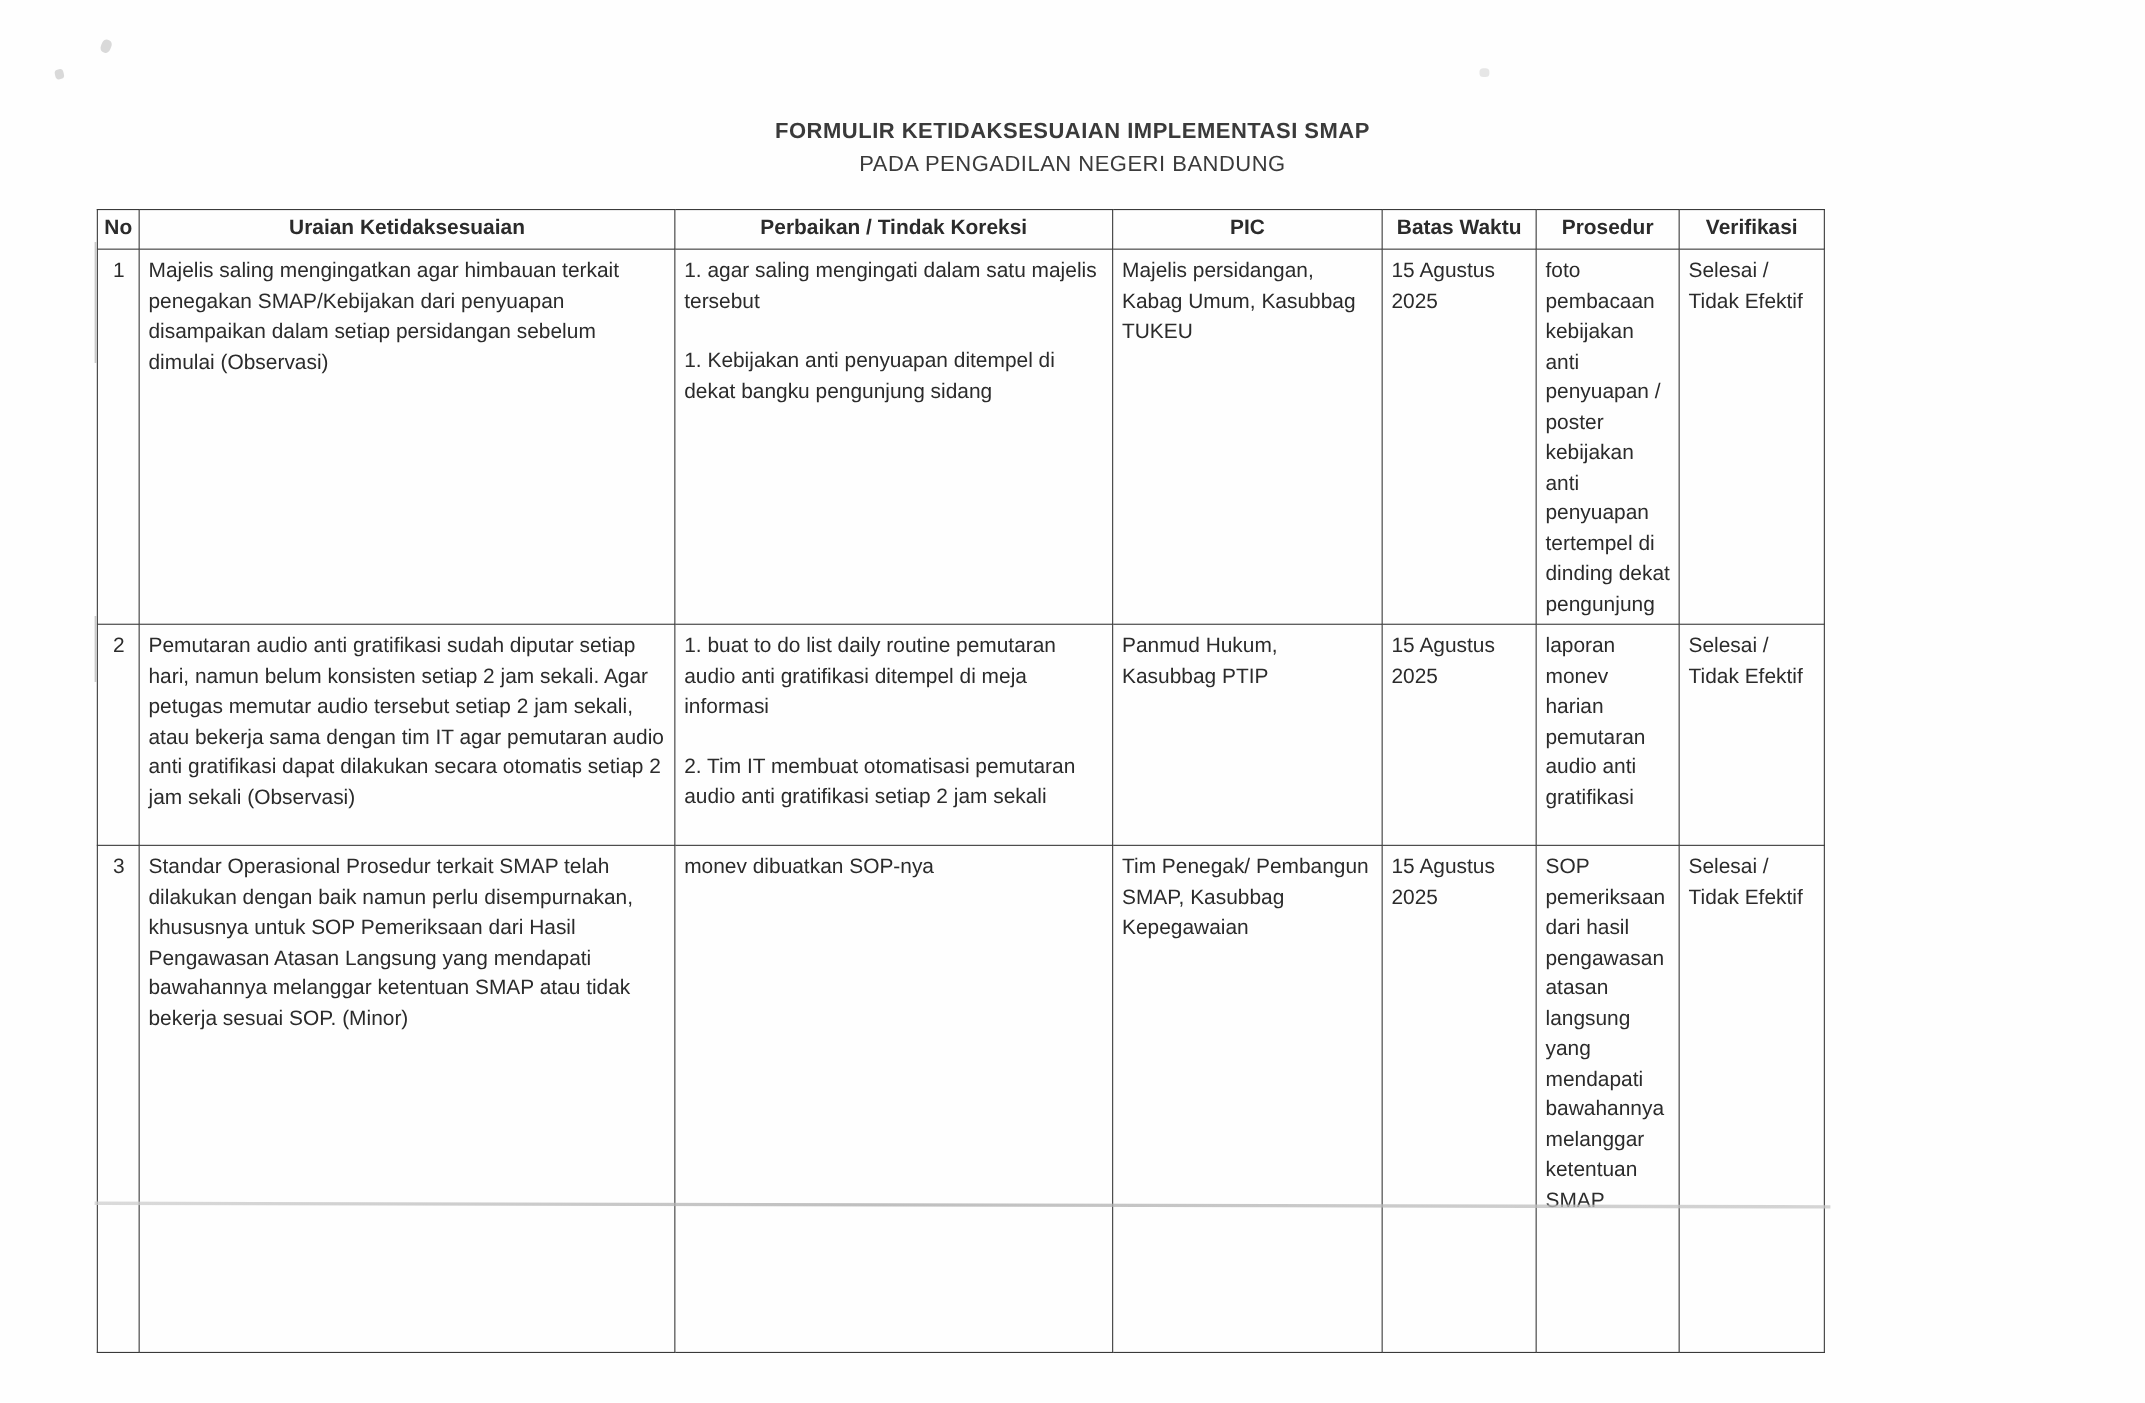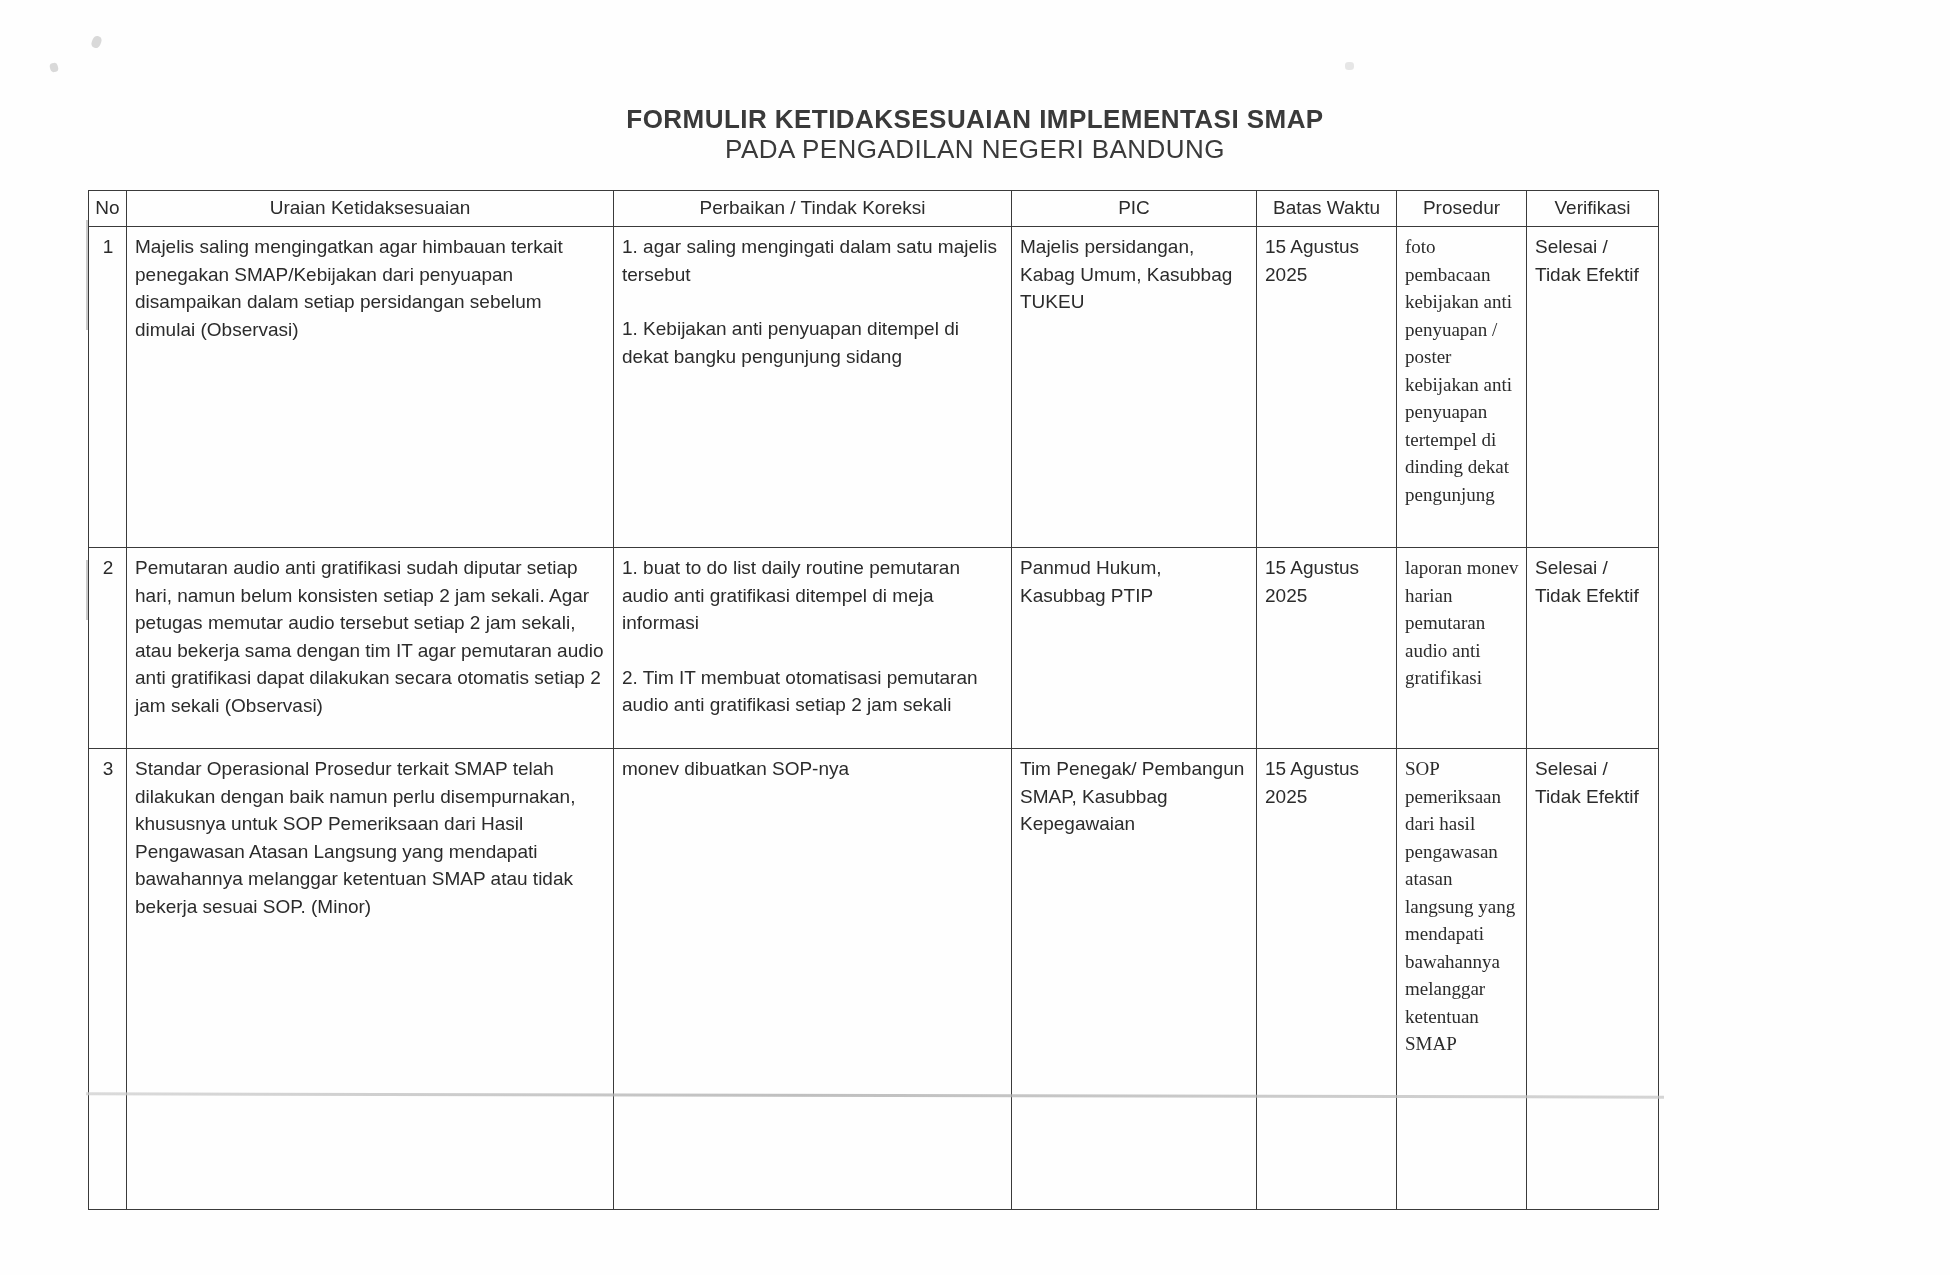--- a/index.html
+++ b/index.html
@@ -37,21 +37,21 @@
 
   .title-block {
     position: absolute;
     left: 0;
     right: 0;
     top: 104px;
     text-align: center;
   }
   .title-line {
     display: block;
-    font-size: 26px;
+    font-size: 20px;
     letter-spacing: .45px;
     line-height: 30px;
     color: #3a3a3a;
     font-weight: 600;
     white-space: nowrap;
   }
   .title-line.second {
     font-weight: 500;
   }
 
@@ -77,21 +77,21 @@
     vertical-align: top;
     padding: 6px 7px 4px 8px;
     line-height: 27.5px;
     font-weight: 400;
   }
 
   table.form thead th {
     text-align: center;
     padding: 4px 4px 5px 4px;
     line-height: 26px;
-    font-weight: 400;
+    font-weight: 700;
     white-space: nowrap;
   }
 
   
   col.c-no      { width: 38px;  }
   col.c-uraian  { width: 487px; }
   col.c-perb    { width: 398px; }
   col.c-pic     { width: 245px; }
   col.c-batas   { width: 140px; }
   col.c-evid    { width: 130px; }
@@ -99,21 +99,21 @@
 
   td.col-no {
     text-align: center;
     padding-left: 0;
     padding-right: 0;
   }
   td.col-evidence,
   td.col-verifikasi {
     line-height: 29px;
   }
-  td.col-evidence { padding-right: 4px; font-family: Liberation Serif, serif; }
+  td.col-evidence { padding-right: 4px; }
 
   .cell-text { white-space: pre-line; }
   .cell-text + .cell-text { margin-top: 27px; }
 
   
   tr.r1 > td { height: 310px; }
   tr.r2 > td { height: 190px; }
   tr.r3 > td { height: 450px; }
 
   

